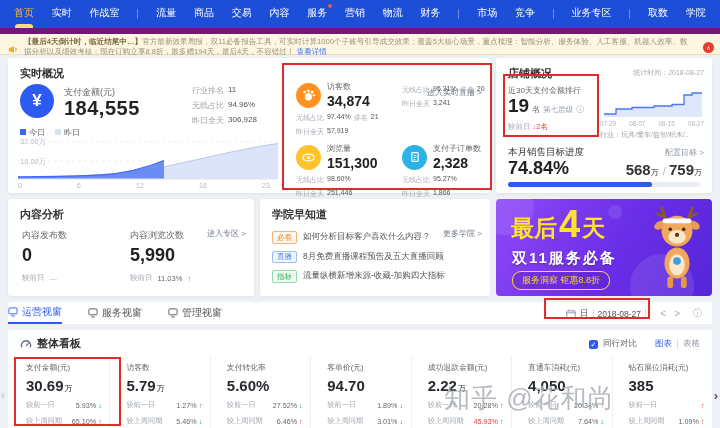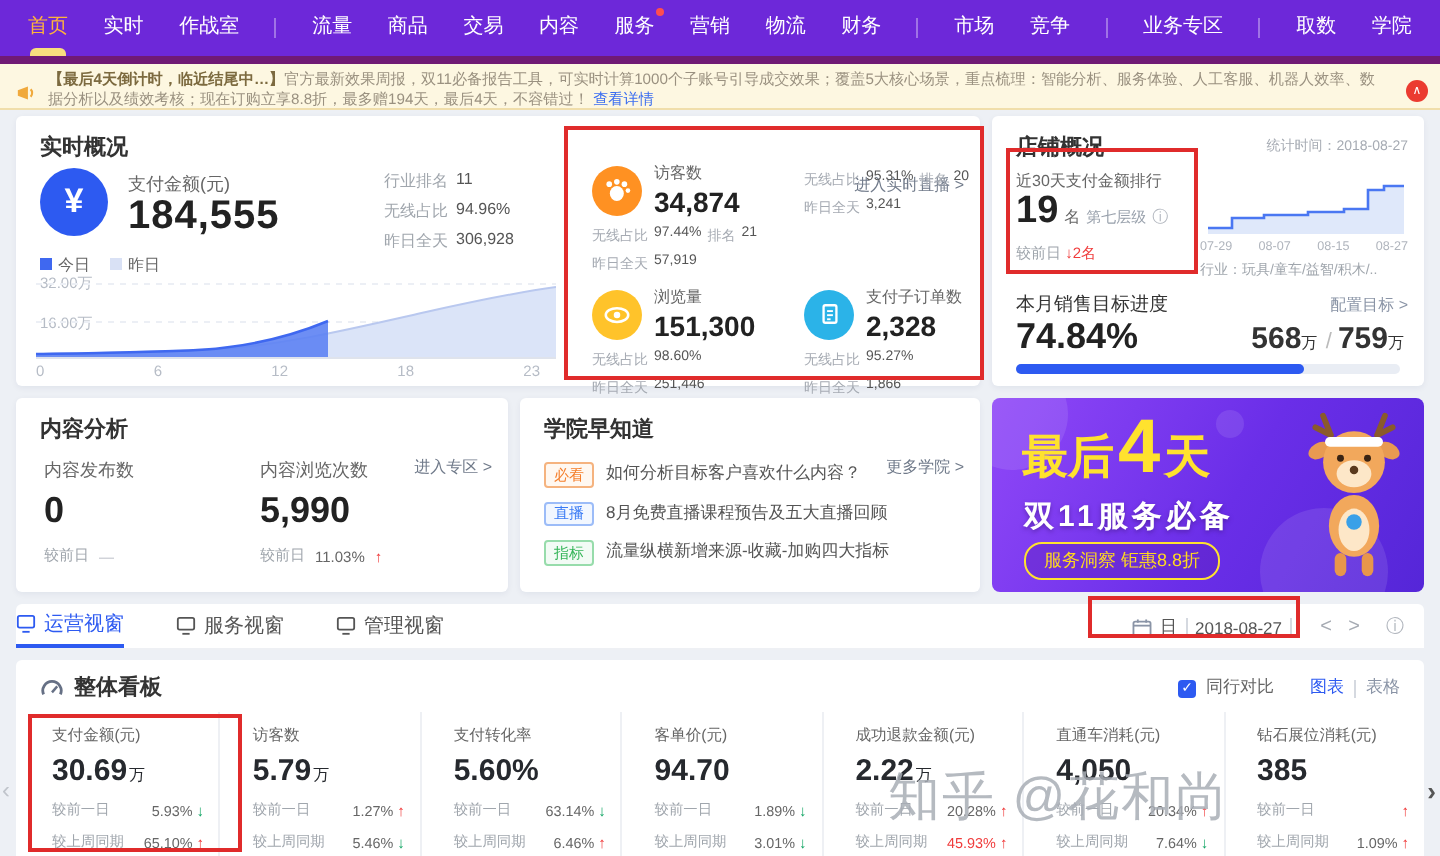--- a/index.html
+++ b/index.html
@@ -1,32 +1,32 @@
 <!DOCTYPE html>
 <html><head>
 <meta charset="utf-8">
 <style>
   html,body{margin:0;padding:0;background:#d8dbe2;}
   #app{position:relative;width:720px;height:428px;overflow:hidden;background:#edf0f5;
        font-family:"Liberation Sans","DejaVu Sans",sans-serif;color:#333;}
   [data-interactable="true"]{cursor:pointer;}
 
   
-  .nav{position:absolute;left:0;top:0;width:720px;height:28px;background:#6d28d9;
-       display:flex;align-items:center;justify-content:space-between;padding:0 14px;box-sizing:border-box;}
+  .nav{position:absolute;left:0;top:0;width:720px;height:28px;background:#1d4ed8;
+       display:flex;align-items:center;justify-content:space-between;padding:0 14px;box-sizing:border-box;font-family:Liberation Mono, monospace;}
   .nav-item{color:#fff;font-size:10px;position:relative;white-space:nowrap;line-height:28px;}
   .nav-item.active{color:#ffb43a;}
   .nav-item.active::after{content:"";position:absolute;left:50%;transform:translateX(-50%);bottom:0;
        width:18px;height:4px;background:#f8de7e;border-radius:3px 3px 0 0;}
   .badge-dot{position:absolute;top:4px;right:-5px;width:4px;height:4px;border-radius:50%;background:#ff4d4f;}
   .nav-div{width:1px;height:10px;background:rgba(255,255,255,.35);}
 
   
   .notice{position:absolute;left:0;top:28px;width:720px;height:27px;background:#fdf7e1;
-       border-top:4px solid #701a75;border-bottom:1px solid #f0deab;box-sizing:border-box;}
+       border-top:6px solid #701a75;border-bottom:1px solid #f0deab;box-sizing:border-box;}
   .n-ico{position:absolute;left:8px;top:7px;}
   .n-text{margin:3px 26px 0 24px;font-size:7.6px;line-height:10px;color:#9a9180;}
   .n-lead{color:#7c6a3f;font-weight:bold;}
   .n-link{color:#3c6ef0;}
   .n-badge{position:absolute;right:6px;top:8px;width:11px;height:11px;border-radius:50%;background:#eb3b30;
        color:#fff;font-size:6px;display:flex;align-items:center;justify-content:center;}
 
   
   .card{position:absolute;background:#fff;border-radius:3px;box-shadow:0 1px 3px rgba(20,40,80,.06);}
   .card-title{position:absolute;left:12px;top:8px;font-size:11px;font-weight:bold;color:#333;}
@@ -523,21 +523,21 @@
             <span>较上周同期</span>
             <span class="d">5.46%</span>
             <span class="arr" data-trend="down">↓</span>
           </div>
       </div>
       <div class="bcard" data-interactable="true">
         <div class="bc-title" data-interactable="false">支付转化率</div>
         <div class="bc-val" data-interactable="false"><span>5.60%</span><span class="bc-unit"></span></div>
         <div class="bc-row" data-interactable="false">
             <span>较前一日</span>
-            <span class="d">63.14%</span>
+            <span class="d">27.52%</span>
             <span class="arr" data-trend="down">↓</span>
           </div>
         <div class="bc-row" data-interactable="false">
             <span>较上周同期</span>
             <span class="d">6.46%</span>
             <span class="arr" data-trend="up">↑</span>
           </div>
       </div>
       <div class="bcard" data-interactable="true">
         <div class="bc-title" data-interactable="false">客单价(元)</div>

